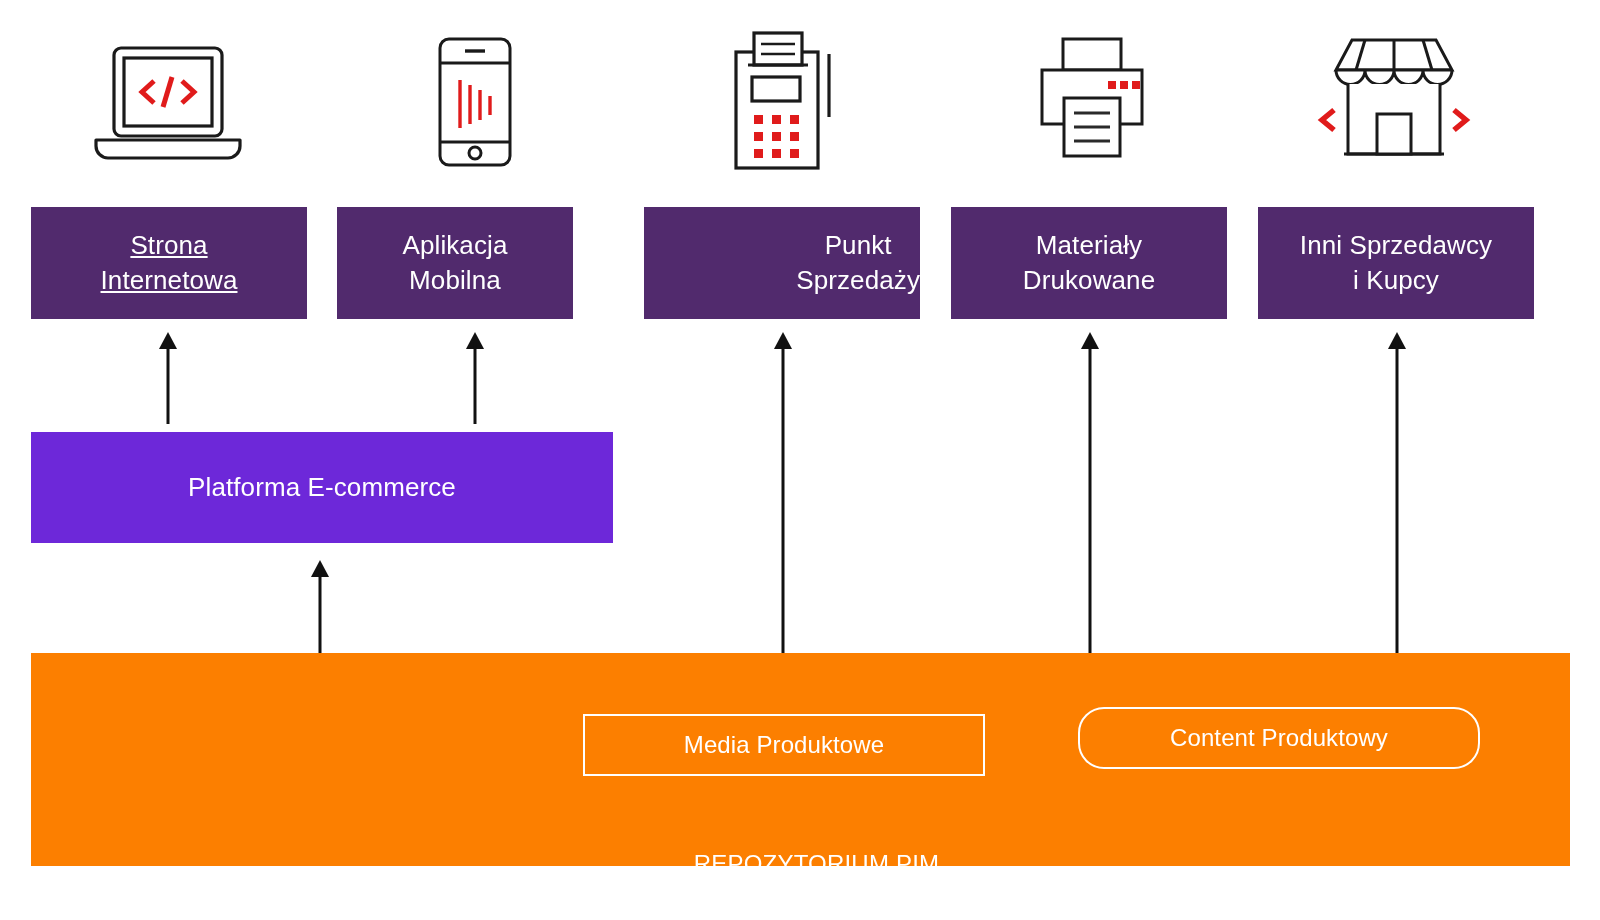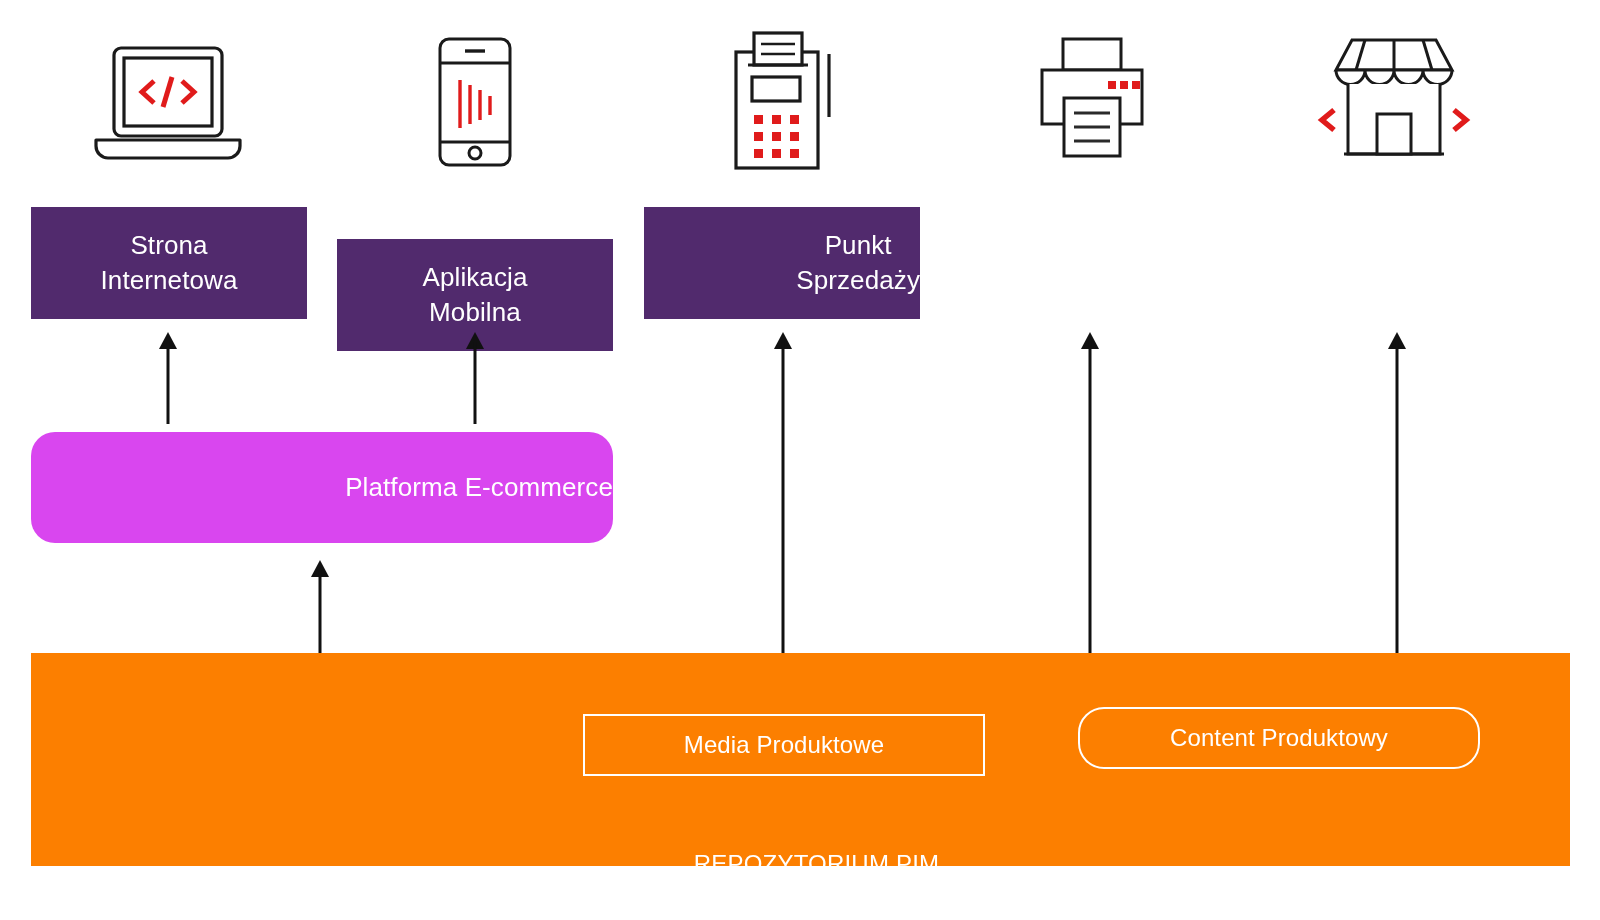--- a/index.html
+++ b/index.html
@@ -30,29 +30,28 @@
     font-size: 26px;
     line-height: 1.33;
     font-weight: 400;
     letter-spacing: 0.1px;
   }
   .channel-box .lbl { display: block; }
 
   
   .platform-box {
     position: absolute;
-    background: #d946ef;
-    color: #ffffff;
-    display: flex;
-    align-items: center;
-    justify-content: flex-end;
+    background: #6d28d9;
+    color: #ffffff;
+    display: flex;
+    align-items: center;
+    justify-content: center;
     text-align: center;
     font-size: 26px;
     letter-spacing: 0.1px;
-    border-radius: 24px;
   }
 
   
   .pim-panel {
     position: absolute;
     background: #FC7F00;
   }
   .pim-chip {
     position: absolute;
     border: 2px solid #ffffff;
@@ -197,42 +196,54 @@
 
       <rect x="69" y="82" width="34" height="40" fill="#fff" stroke="#1A1A1A" stroke-width="3"></rect>
 
       <g stroke="#E01B1B" stroke-width="5.5" fill="none" stroke-linecap="butt" stroke-linejoin="miter">
         <polyline points="26,78 14,88 26,98"></polyline>
         <polyline points="146,78 158,88 146,98"></polyline>
       </g>
     </svg>
   </div>
 
-  <div class="channel-box" style="left:31px; top:207px; width:276px; height:112px;">
+  <div class="channel-box" style="left:31px; top:207px; width:276px; height:112px;text-decoration:underline;">
     <span>
       <span class="lbl">Strona</span>
       <span class="lbl">Internetowa</span>
     </span>
   </div>
 
-  <div class="channel-box" style="left:337px; top:207px; width:276px; height:112px;margin-top:32px;">
+  <div class="channel-box" style="left:337px; top:207px; width:236px; height:112px;">
     <span>
       <span class="lbl">Aplikacja</span>
       <span class="lbl">Mobilna</span>
     </span>
   </div>
 
   <div class="channel-box" style="left:644px; top:207px; width:276px; height:112px;justify-content:flex-end;">
     <span>
       <span class="lbl">Punkt</span>
       <span class="lbl">Sprzedaży</span>
     </span>
   </div>
 
-
+  <div class="channel-box" style="left:951px; top:207px; width:276px; height:112px;">
+    <span>
+      <span class="lbl">Materiały</span>
+      <span class="lbl">Drukowane</span>
+    </span>
+  </div>
+
+  <div class="channel-box" style="left:1258px; top:207px; width:276px; height:112px;">
+    <span>
+      <span class="lbl">Inni Sprzedawcy</span>
+      <span class="lbl">i Kupcy</span>
+    </span>
+  </div>
 
   <div class="arrow" style="left:152px; top:332px; width:32px; height:92px;">
     <div class="head"></div>
     <div class="shaft" style="top:10px; height:82px;"></div>
   </div>
 
   <div class="arrow" style="left:459px; top:332px; width:32px; height:92px;">
     <div class="head"></div>
     <div class="shaft" style="top:10px; height:82px;"></div>
   </div>

